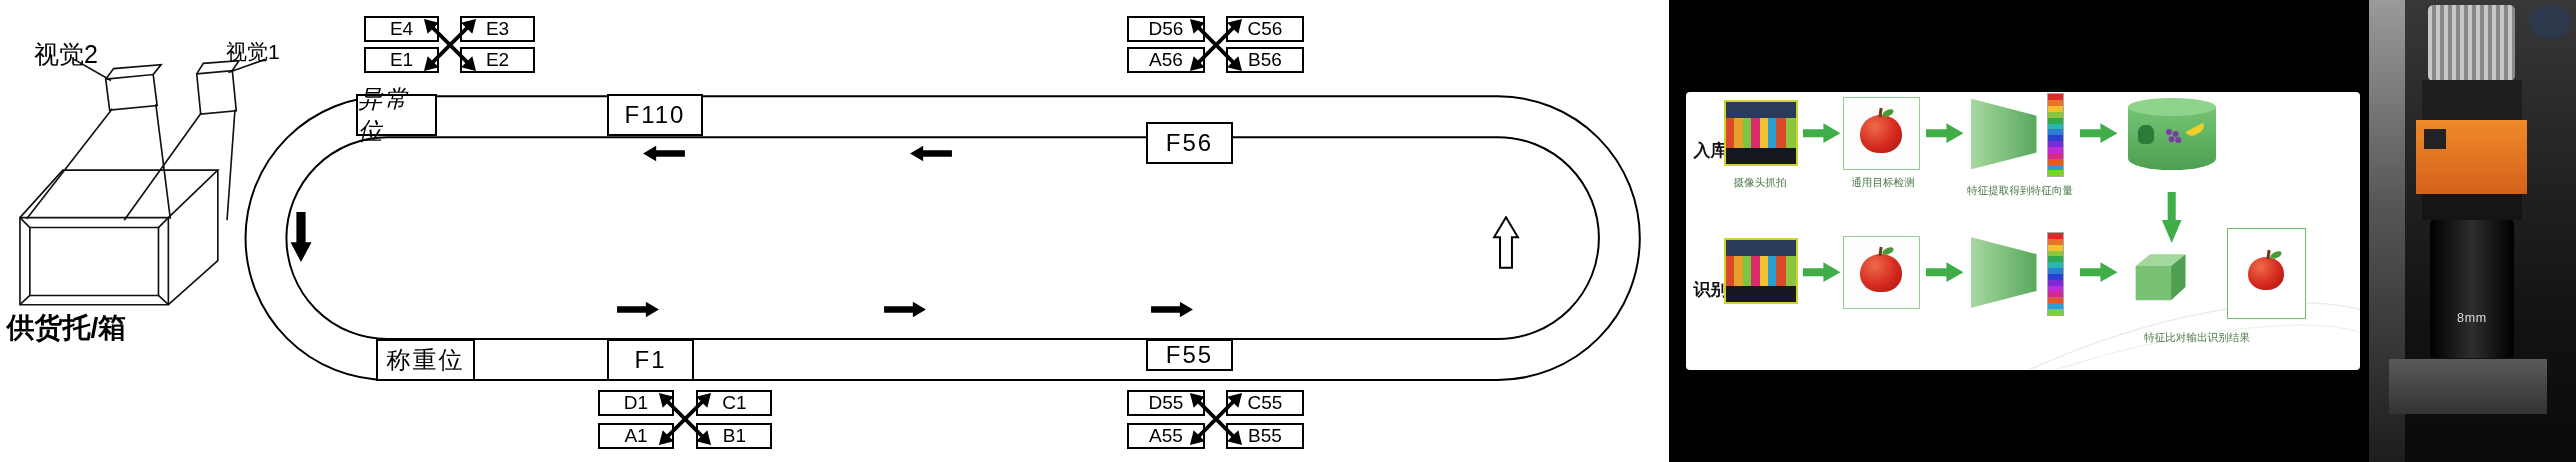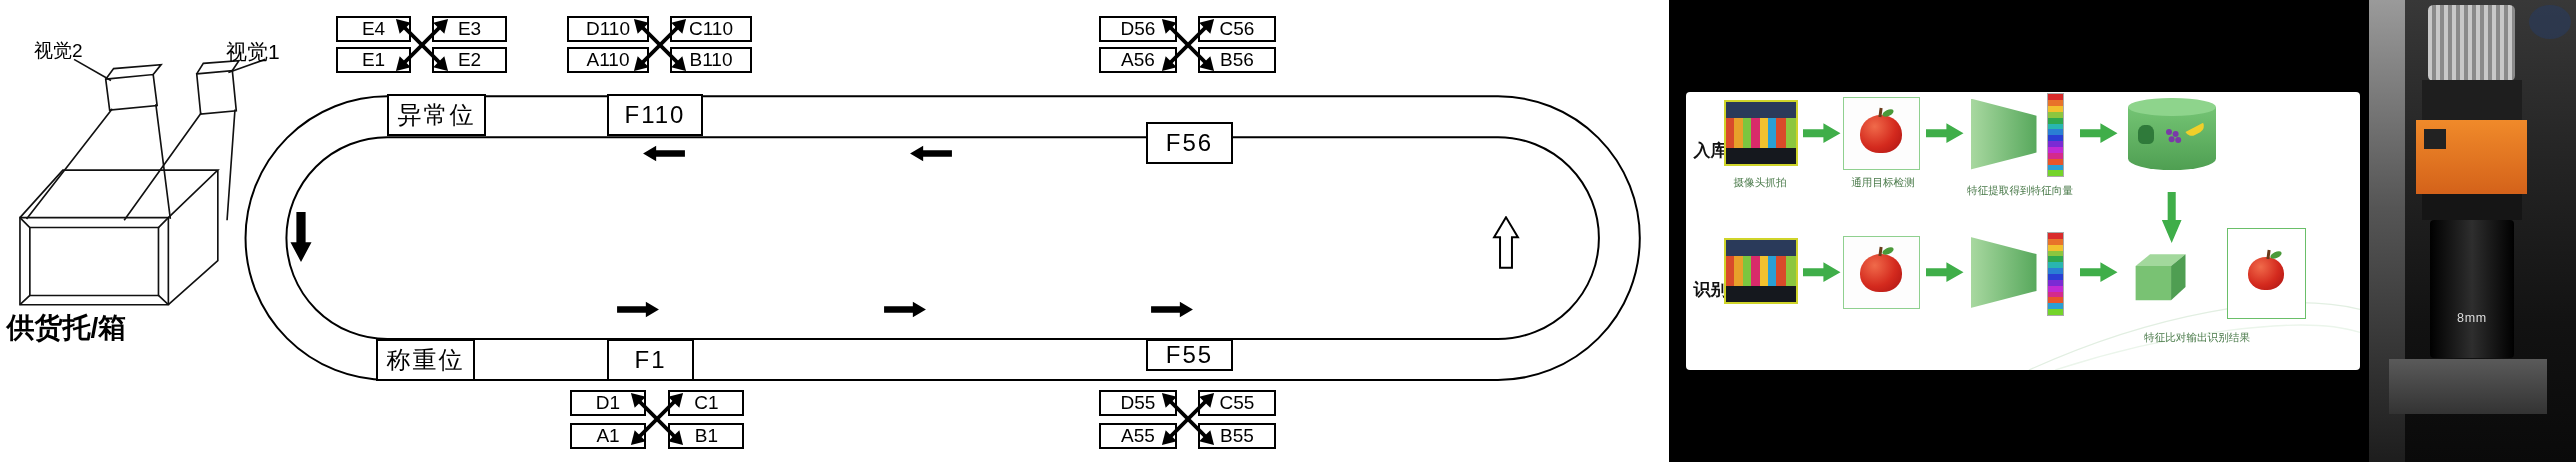--- a/index.html
+++ b/index.html
@@ -5,21 +5,21 @@
   * { box-sizing: border-box; margin: 0; padding: 0; }
   body { margin: 0; background: #fff; font-family: "Liberation Sans", "DejaVu Sans", sans-serif; }
   .stage { position: relative; width: 2576px; height: 463px; background: #fff; overflow: hidden; }
 
   
   .diagram { position: absolute; left: 0; top: 0; width: 1669px; height: 463px; background: #fff; }
   .tracksvg { position: absolute; left: 0; top: 0; }
   .station { position: absolute; border: 2.6px solid #000; background: #fff; display: flex;
              align-items: center; justify-content: center; font-size: 24px; letter-spacing: 2px;
              color: #000; z-index: 3; }
-  .xgroup { position: absolute; display: grid; gap: 5.3px 21px; z-index: 3; }
+  .xgroup { position: absolute; display: grid; gap: 5.3px 21px; z-index: 3; margin-left: 28px; }
   .xcell { border: 2px solid #000; height: 26px; background: #fff; display: flex; align-items: center;
            justify-content: center; font-size: 19px; color: #000; z-index: 1; position: relative; }
   .xcross { position: absolute; left: 50%; top: 50%; transform: translate(-50%,-50%);
             width: 63px; height: 62px; z-index: 2; }
   .lane-arrow, .vert-arrow { position: absolute; z-index: 2; }
   .dlabel { position: absolute; color: #000; z-index: 3; white-space: nowrap; }
 
   
   .slide { position: absolute; left: 1669px; top: 0; width: 700px; height: 463px; background: #000; }
   .panel { position: absolute; left: 16.5px; top: 92px; width: 674px; height: 278px; background: #fff;
@@ -127,50 +127,41 @@
       </g>
 
       <g fill="none" stroke="#111" stroke-width="2.5">
         <path d="M298,112 L352,107 L358,168 L304,173 Z"></path>
         <path d="M298,112 L308,96 L362,92 L352,107"></path>
         <path d="M305,171 L188,334 M356,166 L344,334"></path>
         <path d="M402,90 L346,110"></path>
       </g>
     </svg>
 
-    <div class="dlabel" style="left:34px; top:38px; font-size:19px;">视觉2</div>
+    <div class="dlabel" style="left:34px; top:38px; font-size:25px;">视觉2</div>
     <div class="dlabel" style="left:226px; top:38px; font-size:21px;">视觉1</div>
     <div class="dlabel" style="left:6.6px; top:309px; font-size:28px; font-weight:bold;">供货托/箱</div>
 
-    <div class="station" style="left:387px; top:94px; width:99px; height:42px;">异常位</div>
+    <div class="station" style="left:356px; top:94px; width:81px; height:42px;font-style:italic;">异常位</div>
     <div class="station" style="left:607px; top:94px; width:96px; height:42px;">F110</div>
     <div class="station" style="left:1146px; top:94px; width:87px; height:42px;margin-top:28px;">F56</div>
     <div class="station" style="left:376px; top:339px; width:99px; height:42px;">称重位</div>
     <div class="station" style="left:607px; top:339px; width:87px; height:42px;">F1</div>
     <div class="station" style="left:1146px; top:339px; width:87px; height:32px;">F55</div>
 
     <div class="xgroup" style="left:336px; top:16px; grid-template-columns:75px 75px;">
       <div class="xcell">E4</div>
       <div class="xcell">E3</div>
       <div class="xcell">E1</div>
       <div class="xcell">E2</div>
       <svg class="xcross" viewBox="0 0 100 100">
           <use href="#xcross-g"></use>
         </svg>
     </div>
 
-    <div class="xgroup" style="left:567px; top:16px; grid-template-columns:82px 82px;">
-      <div class="xcell">D110</div>
-      <div class="xcell">C110</div>
-      <div class="xcell">A110</div>
-      <div class="xcell">B110</div>
-      <svg class="xcross" viewBox="0 0 100 100">
-          <use href="#xcross-g"></use>
-        </svg>
-    </div>
 
     <div class="xgroup" style="left:1099px; top:16px; grid-template-columns:78px 78px;">
       <div class="xcell">D56</div>
       <div class="xcell">C56</div>
       <div class="xcell">A56</div>
       <div class="xcell">B56</div>
       <svg class="xcross" viewBox="0 0 100 100">
           <use href="#xcross-g"></use>
         </svg>
     </div>

